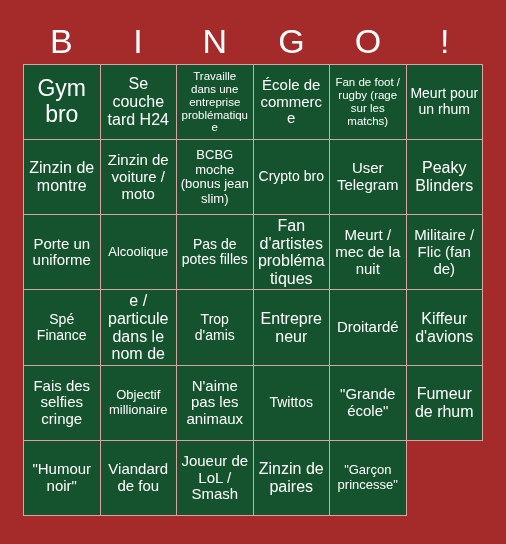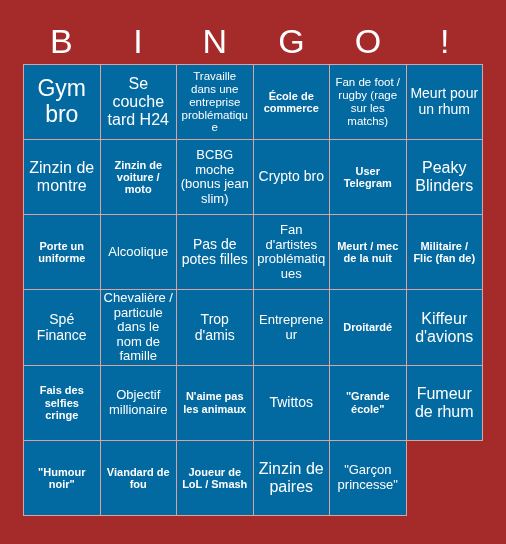--- a/index.html
+++ b/index.html
@@ -49,45 +49,45 @@
     grid-template-columns: repeat(6, 1fr);
     grid-template-rows: repeat(6, 1fr);
     border-top: 1px solid #d9a3a3;
     border-left: 1px solid #d9a3a3;
     box-sizing: border-box;
   }
   .cell {
     border-right: 1px solid #d9a3a3;
     border-bottom: 1px solid #d9a3a3;
     box-sizing: border-box;
-    background: #0369a1;
+    background: #14532d;
     display: flex;
     align-items: center;
     justify-content: center;
     padding: 2px 3px;
     overflow: hidden;
   }
   .cell-text {
     color: #ffffff;
     text-align: center;
     width: 100%;
     line-height: 1.12;
     word-wrap: break-word;
     overflow-wrap: break-word;
     hyphens: none;
     font-family: "Liberation Sans", sans-serif;
   }
   
   .fs-xxl { font-size: 23px; }
   .fs-xl  { font-size: 14px; }
   .fs-l   { font-size: 16px; }
-  .fs-m   { font-size: 11px; font-weight: bold; }
+  .fs-m   { font-size: 15px; }
   .fs-s   { font-size: 13px; }
   .fs-xs  { font-size: 11.5px; }
-  .fs-xxs { font-size: 13px; }
+  .fs-xxs { font-size: 16px; }
 </style>
 </head>
 <body>
 
 <div class="card">
 
   <div class="bingo-header">
     <div class="letter">B</div>
     <div class="letter">I</div>
     <div class="letter">N</div>

